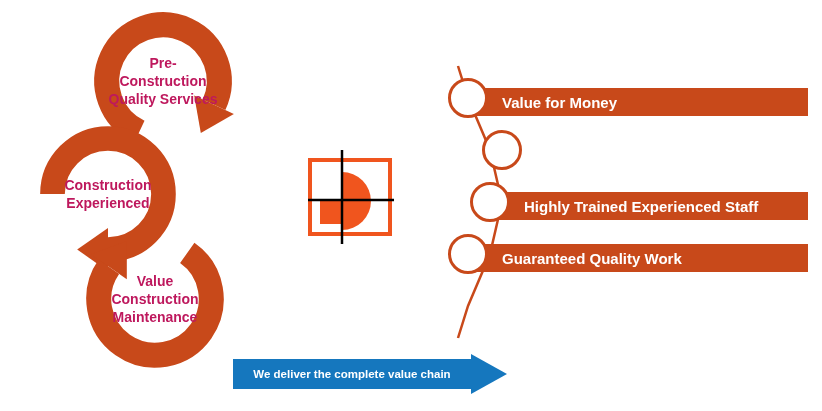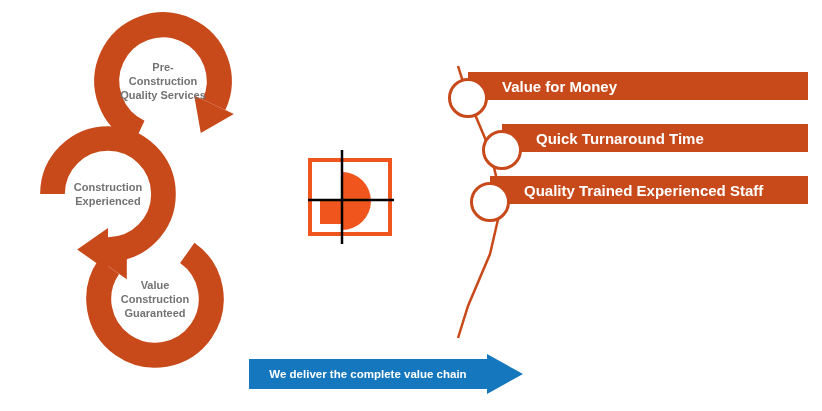--- a/index.html
+++ b/index.html
@@ -13,53 +13,53 @@
   .step1{left:88px;top:6px;width:150px;height:150px;z-index:2;}
   .step2{left:34px;top:120px;width:148px;height:148px;z-index:3;}
   .step3{left:80px;top:224px;width:150px;height:150px;z-index:4;}
   .cycle-arrow{width:100%;height:100%;display:block;}
   .step1 .cycle-arrow{transform:rotate(-95deg);}
   .step2 .cycle-arrow{transform:rotate(-30deg);}
   .step3 .cycle-arrow{transform:rotate(95deg);}
   .step-label{
     position:absolute;inset:0;display:flex;flex-direction:column;
     justify-content:center;align-items:center;text-align:center;
-    font-weight:bold;font-size:11px;line-height:1.3;color:#737373;z-index:5;
+    font-weight:bold;font-size:14px;line-height:1.3;color:#be185d;z-index:5;
   }
   .step-label span{display:block;white-space:nowrap;}
 
   
   .logo{position:absolute;left:306px;top:152px;width:90px;height:90px;}
   .logo svg{width:100%;height:100%;display:block;overflow:visible;}
 
   
   .benefits{position:absolute;left:448px;top:72px;width:360px;height:260px;}
   .chain-line{position:absolute;inset:0;overflow:visible;z-index:0;}
   .benefit-row{position:relative;height:52px;}
   .benefit-row .bullet{
     position:absolute;width:34px;height:34px;border:3px solid #C8491A;
     border-radius:50%;background:#ffffff;top:6px;left:var(--off);z-index:2;
     box-sizing:border-box;width:40px;height:40px;
   }
   .benefit-row .bar{
-    position:absolute;left:calc(var(--off) + 20px);right:0;top:0;height:28px;
+    position:absolute;left:calc(var(--off) + 20px);right:0;top:16px;height:28px;
     background:#C8491A;display:flex;align-items:center;padding-left:34px;
     color:#fff;font-weight:bold;font-size:15px;z-index:1;white-space:nowrap;
   }
   .row1{--off:0px;}
   .row2{--off:22px;}
   .row3{--off:34px;}
   .row4{--off:22px;}
   .row5{--off:0px;}
 
   
   .banner{position:absolute;left:233px;top:354px;display:flex;align-items:center;height:40px;}
   .banner-rect{
     width:238px;height:30px;background:#1577BE;display:flex;align-items:center;
-    justify-content:center;color:#fff;font-weight:bold;font-size:11.5px;white-space:nowrap;margin-left:16px;
+    justify-content:center;color:#fff;font-weight:bold;font-size:11.5px;white-space:nowrap;
   }
   .banner-head{
     width:0;height:0;border-left:36px solid #1577BE;
     border-top:20px solid transparent;border-bottom:20px solid transparent;
   }
 </style>
 </head>
 <body>
 
 <div class="canvas">
@@ -90,21 +90,21 @@
     </div>
 
     <div class="cycle-step step3">
       <svg class="cycle-arrow" viewBox="0 0 144 144">
         <path d="M 25.2 45 A 54 54 0 1 1 45 118.8" fill="none" stroke="#C8491A" stroke-width="24"></path>
         <polygon points="19,103.8 34.5,137 55.5,100.6" fill="#C8491A"></polygon>
       </svg>
       <div class="step-label">
         <span>Value</span>
         <span>Construction</span>
-        <span>Guaranteed</span>
+        <span>Maintenance</span>
       </div>
     </div>
 
   </div>
 
   <div class="logo">
     <svg viewBox="0 0 90 90">
       <rect x="4" y="8" width="80" height="74" fill="#ffffff" stroke="#F0551E" stroke-width="4"></rect>
       <path d="M36,20 A29,29 0 0 1 36,78 Z" fill="#F0551E"></path>
       <rect x="14" y="48" width="22" height="24" fill="#F0551E"></rect>
@@ -121,32 +121,35 @@
     <div class="benefit-row row1">
       <div class="bullet"></div>
       <div class="bar">
         <span>Value for Money</span>
       </div>
     </div>
 
 
     <div class="benefit-row row3">
       <div class="bullet"></div>
-      <div class="bar">
-        <span>Quick Turnaround Time</span>
-      </div>
     </div>
 
     <div class="benefit-row row4">
       <div class="bullet"></div>
       <div class="bar">
-        <span>Quality Trained Experienced Staff</span>
+        <span>Highly Trained Experienced Staff</span>
       </div>
     </div>
 
+    <div class="benefit-row row5">
+      <div class="bullet"></div>
+      <div class="bar">
+        <span>Guaranteed Quality Work</span>
+      </div>
+    </div>
   </div>
 
   <div class="banner">
     <div class="banner-rect">
       <span>We deliver the complete value chain</span>
     </div>
     <div class="banner-head"></div>
   </div>
 
 </div>

